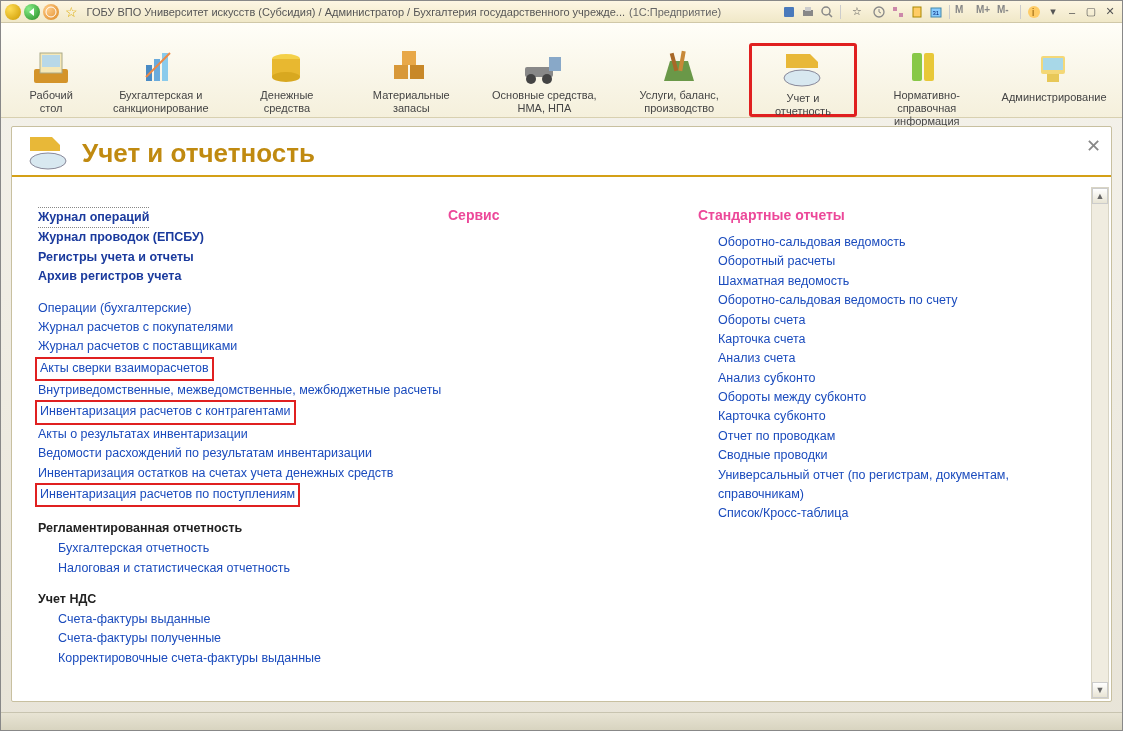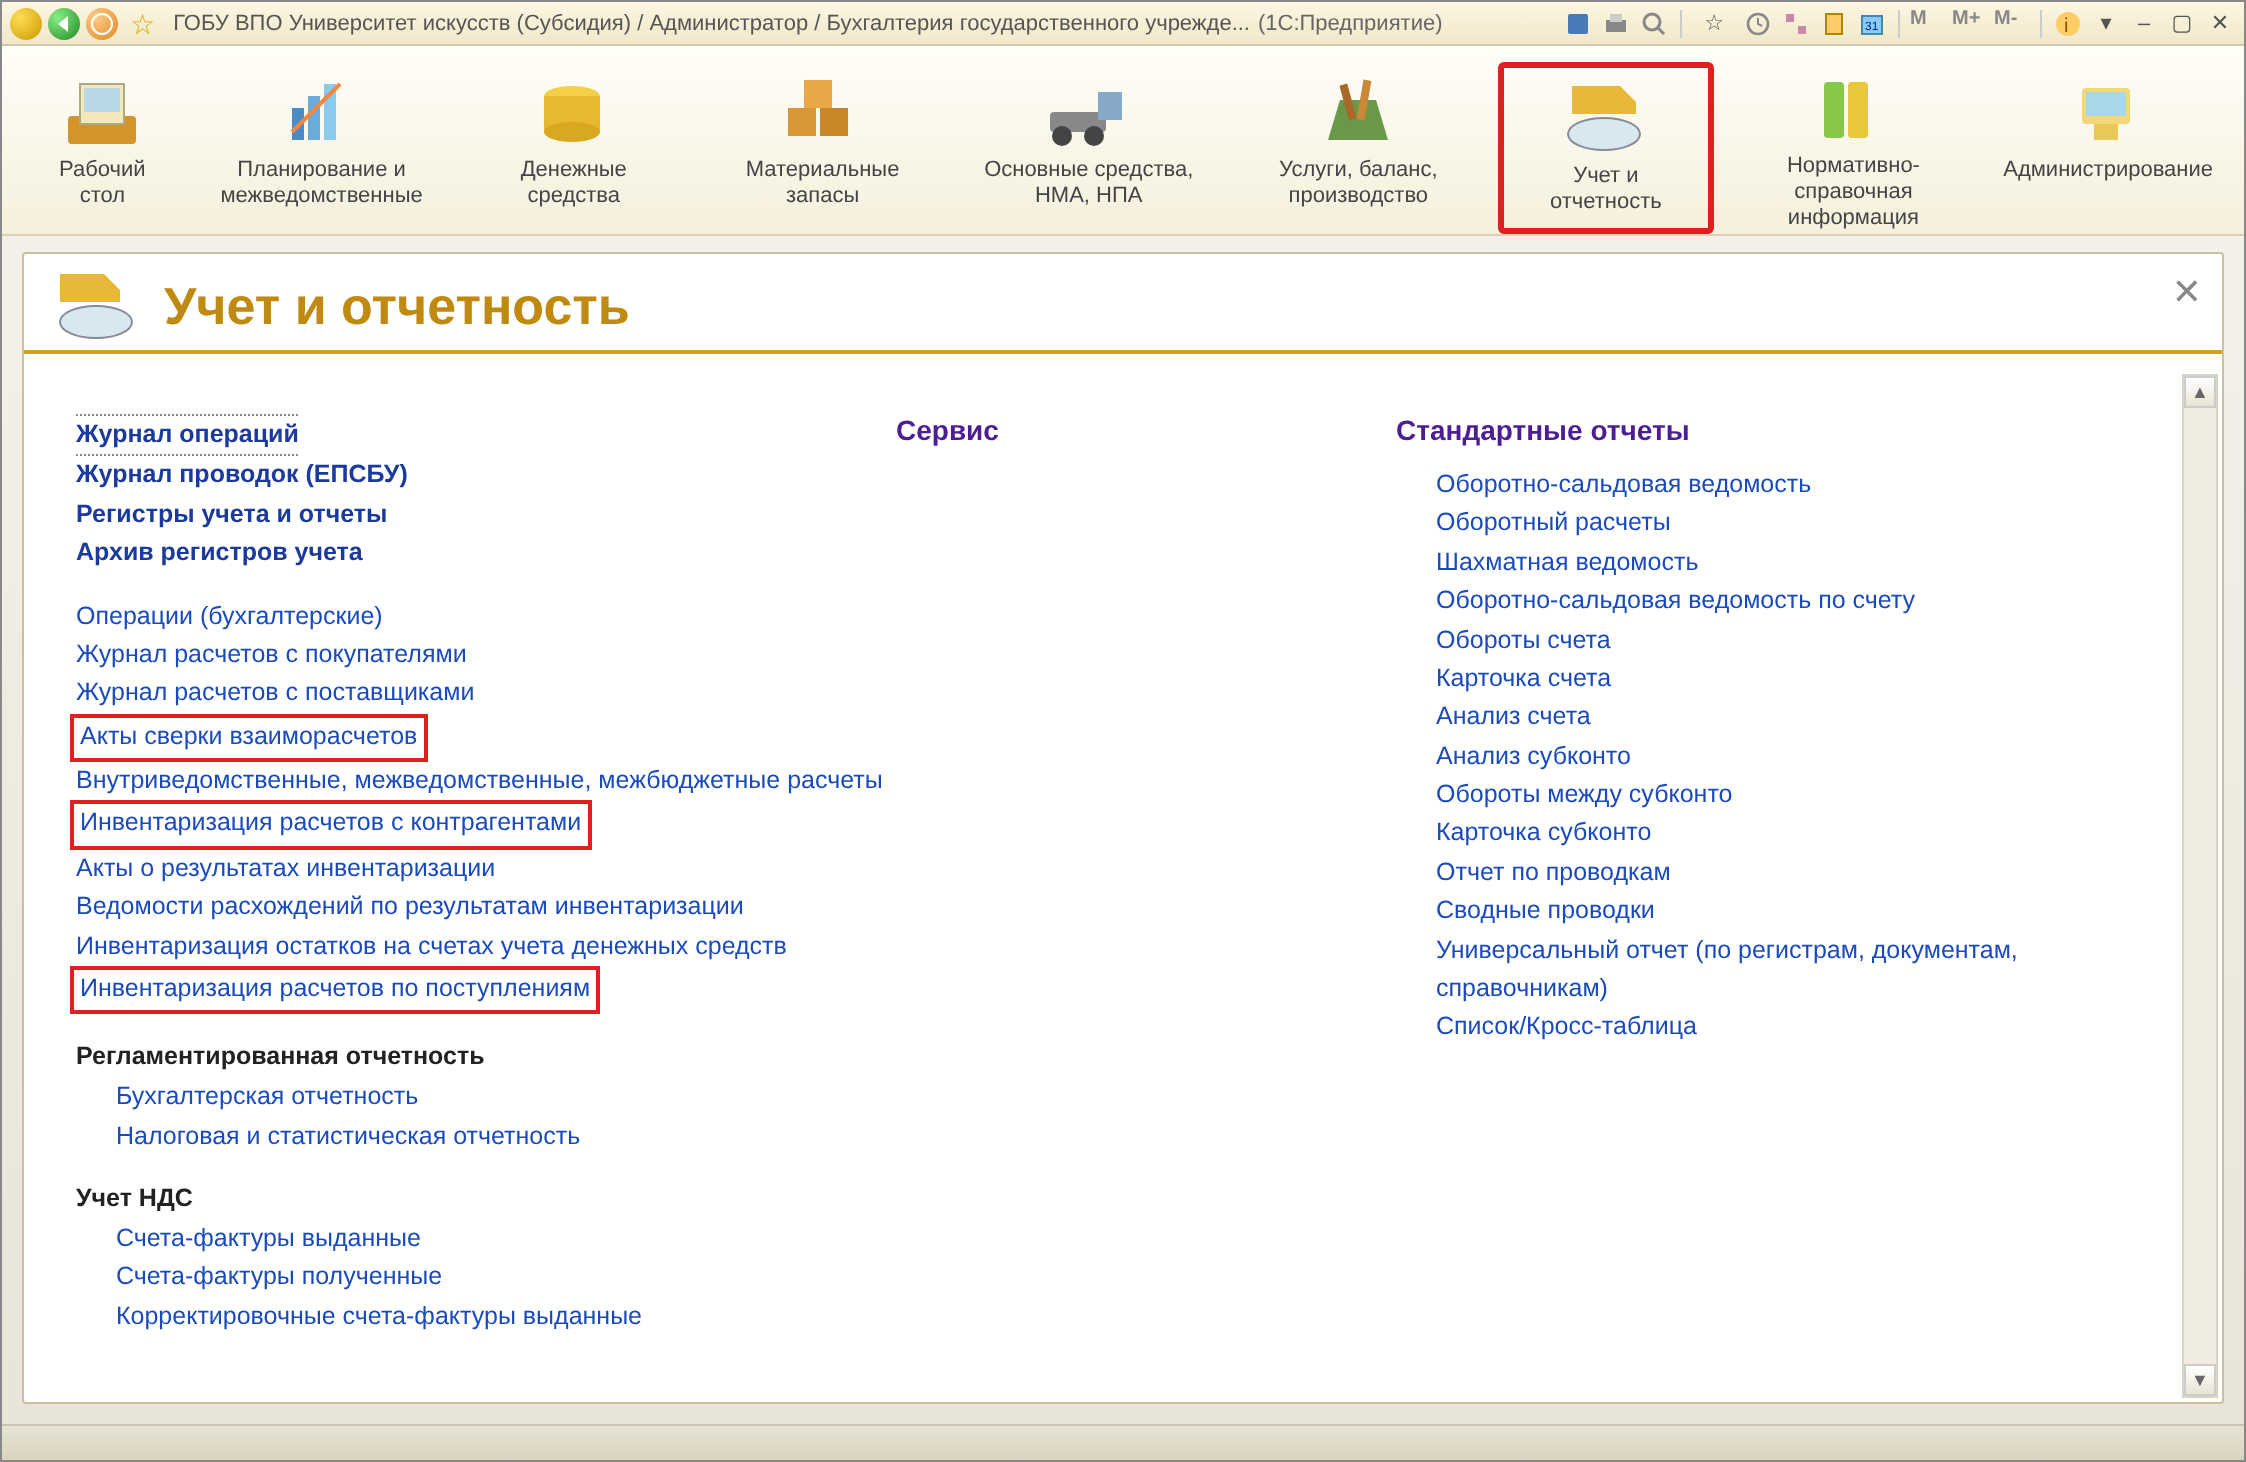--- a/index.html
+++ b/index.html
@@ -10,37 +10,37 @@
   .tb-1c { background: radial-gradient(circle at 30% 30%, #ffdd55, #cc9900); }
   .tb-green { background: radial-gradient(circle at 30% 30%, #88ee88, #228822); }
   .tb-orange { background: radial-gradient(circle at 30% 30%, #ffcc88, #dd8822); }
   .tb-star { color: #ddaa00; font-size:14px; margin: 0 3px; }
   .tb-title { margin-left: 6px; flex: 0 1 auto; white-space:nowrap; overflow:hidden; text-overflow:ellipsis; }
   .tb-app { margin-left: 4px; color:#666;}
   .tb-right { margin-left: auto; display:flex; align-items:center; gap:3px;}
   .tb-btn { width:16px; height:16px; display:flex; align-items:center; justify-content:center; font-size:11px; color:#555; }
   .tb-mini { width:18px; height:16px; font-size:10px; font-weight:bold; color:#888;}
   .tb-sep { width:1px; height:14px; background:#ccc; margin:0 2px;}
-  .toolbar { height: 95px; background: linear-gradient(to bottom, #fffef8, #f5f0dc); display:flex; padding: 8px 8px 0 8px; border-bottom:1px solid #d8d0b0;}
+  .toolbar { height: 95px; background: linear-gradient(to bottom, #fffef8, #f5f0dc); display:flex; padding: 20px 8px 0 8px; border-bottom:1px solid #d8d0b0;}
   .tool-item { display:flex; flex-direction:column; align-items:center; justify-content:flex-start; padding: 4px 6px; margin: 0 2px; text-align:center; font-size:11px; color:#444; cursor:pointer; border-radius:3px; min-width:70px; position:relative;}
   .tool-item.selected { border: 3px solid #e02020; }
   .tool-icon { width: 48px; height: 42px; margin-bottom: 2px; display:flex; align-items:center; justify-content:center;}
   .tool-label { line-height:1.2; max-width: 120px;}
   .content-wrap { flex:1; padding: 8px 10px 10px 10px; display:flex; }
   .content { flex:1; background:#fff; border:1px solid #c8c0a0; border-radius:2px; position:relative; display:flex; flex-direction:column; overflow:hidden;}
   .page-header { display:flex; align-items:center; padding: 8px 14px 4px 14px; border-bottom: 2px solid #d4a017;}
   .page-header .ph-icon { width:46px; height:36px; margin-right:10px;}
   .page-title { font-size: 26px; font-weight: bold; color: #c08a10; }
   .close-x { position:absolute; right:10px; top:8px; font-size:18px; color:#888; cursor:pointer;}
   .columns { flex:1; display:flex; padding: 30px 20px 10px 26px; overflow:hidden; position:relative;}
   .col { flex:0 0 auto; }
   .col1 { width: 410px; }
   .col2 { width: 250px; }
   .col3 { width: 340px; }
-  .col h3 { font-size:14px; font-weight:bold; color:#4c1d95; margin-bottom:10px;}
+  .col h3 { font-size:14px; font-weight:bold; color:#ec4899; margin-bottom:10px;}
   .link { color: #1a4bbd; font-size:12.5px; line-height: 1.55; cursor:pointer; display:block; }
   .link.bold { font-weight:bold; color:#1a3a9d;}
   .link.dotted { border-top:1px dotted #888; border-bottom:1px dotted #888; display:inline-block;}
   .group-title { font-weight:bold; font-size:12.5px; color:#222; margin-top:14px; margin-bottom:4px;}
   .indent { margin-left: 20px; }
   .red-box { border:2px solid #e02020; display:inline-block; padding:0 3px 1px 3px; margin-left:-3px;}
   .scroll-track { position:absolute; right:2px; top: 60px; bottom:2px; width:18px; background:#f0ece0; border:1px solid #d8d4c4;}
   .scroll-btn { height:16px; background:linear-gradient(#fff,#e8e4d4); border:1px solid #ccc; display:flex; align-items:center; justify-content:center; font-size:9px; color:#666;}
   .scroll-btn.down { position:absolute; bottom:0; left:0; right:0;}
   .statusbar { height:18px; background: linear-gradient(to bottom, #e8e4d4, #d8d4c0); border-top:1px solid #c8c4b0;}
@@ -139,21 +139,21 @@
     </div>
     <div class="tool-item">
       <div class="tool-icon">
           <svg width="46" height="40">
             <rect x="8" y="18" width="6" height="16" fill="#4a8bc4"></rect>
             <rect x="16" y="12" width="6" height="22" fill="#6aabdc"></rect>
             <rect x="24" y="6" width="6" height="28" fill="#8acbec"></rect>
             <path d="M8 30 L32 6" stroke="#e84" stroke-width="2" fill="none"></path>
           </svg>
         </div>
-      <div class="tool-label">Планирование и межведомственные</div>
+      <div class="tool-label">Бухгалтерская и санкционирование</div>
     </div>
     <div class="tool-item">
       <div class="tool-icon">
           <svg width="46" height="40">
             <ellipse cx="22" cy="12" rx="14" ry="5" fill="#f4d048"></ellipse>
             <rect x="8" y="12" width="28" height="18" fill="#e8b830"></rect>
             <ellipse cx="22" cy="30" rx="14" ry="5" fill="#d8a820"></ellipse>
           </svg>
         </div>
       <div class="tool-label">Денежные средства</div>

